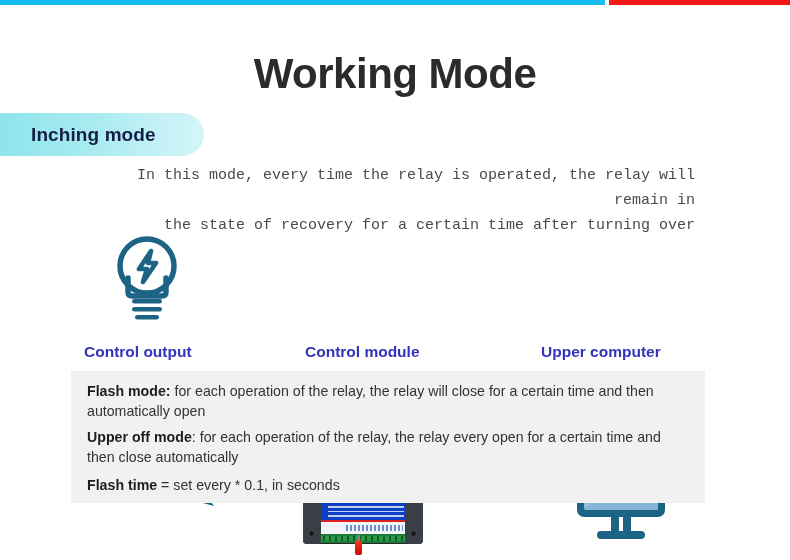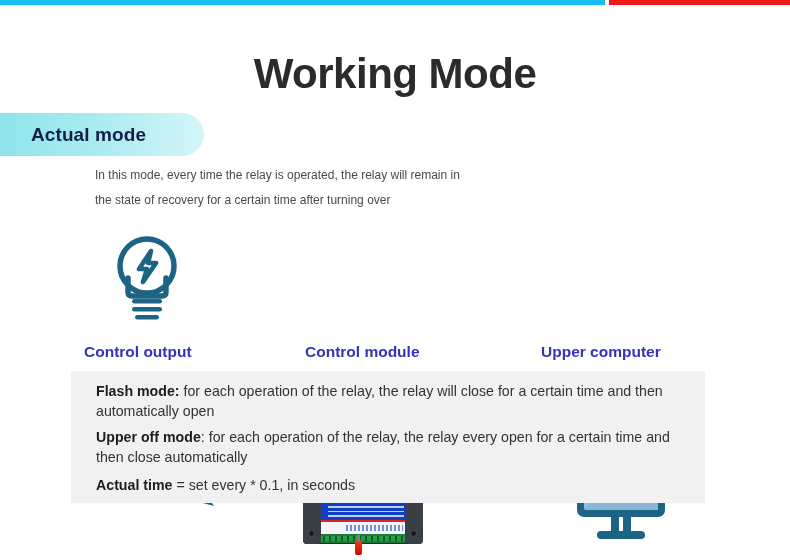--- a/index.html
+++ b/index.html
@@ -36,22 +36,22 @@
   }
   #mode-badge .badge-label {
     padding-left:31px;
     font-size:19px; font-weight:bold; color:#141e46;
     letter-spacing:0.1px;
   }
 
   
   #description {
     position:absolute; top:163px; left:95px; width:600px;
-    text-align:left;
-    font-size:12px; color:#4a4a4a; line-height:25px;
+    text-align:right;
+    font-size:15px; color:#4a4a4a; line-height:25px;font-family:Liberation Mono, monospace;
   }
 
   
   #diagram { position:absolute; top:222px; left:0; width:790px; height:145px; }
 
   
   #bulb-icon { position:absolute; left:110px; top:8px; }
 
   
   #arrow-left { position:absolute; left:188px; top:268px; }
@@ -144,39 +144,39 @@
   
   .diagram-label { position:absolute; font-size:15.5px; color:#3333bb; white-space:nowrap;font-weight:bold; }
   #label-control-output  { left:84px;  top:343px; }
   #label-control-module  { left:305px; top:343px; }
   #label-upper-computer  { left:541px; top:343px; }
 
   
   #info-box {
     position:absolute; left:71px; top:371px; width:634px; height:132px;
     background:#f1f1f1;
-    padding:11px 14px 0 25px;
+    padding:11px 14px 0 16px;
   }
   .info-para { font-size:14.2px; color:#333333; line-height:19.5px; margin-bottom:7px; }
   .info-para b { font-weight:bold; color:#1d1d1d; }
   #info-actual { margin-top:10px; font-size:14.2px; color:#333333; }
   #info-actual b { font-weight:bold; color:#1d1d1d; }
 </style>
 </head>
 <body>
 
 <div id="top-rule">
   <div class="seg-cyan"></div>
   <div class="seg-red"></div>
 </div>
 
 <div id="page-title">Working Mode</div>
 
 <div id="mode-badge">
-  <span class="badge-label">Actual mode</span>
+  <span class="badge-label">Inching mode</span>
 </div>
 
 <div id="description">
   <div>In this mode, every time the relay is operated, the relay will remain in</div>
   <div>the state of recovery for a certain time after turning over</div>
 </div>
 
 <div id="diagram">
 
   <div id="bulb-icon">
@@ -238,15 +238,15 @@
 <div class="diagram-label" id="label-upper-computer">Upper computer</div>
 
 <div id="info-box">
   <div class="info-para">
     <b>Flash mode:</b><span> for each operation of the relay, the relay will close for a certain time and then automatically open</span>
   </div>
   <div class="info-para">
     <b>Upper off mode</b><span>: for each operation of the relay, the relay every open for a certain time and then close automatically</span>
   </div>
   <div id="info-actual">
-    <b>Actual time</b><span> = set every * 0.1, in seconds</span>
+    <b>Flash time</b><span> = set every * 0.1, in seconds</span>
   </div>
 </div>
 
 </body></html>

